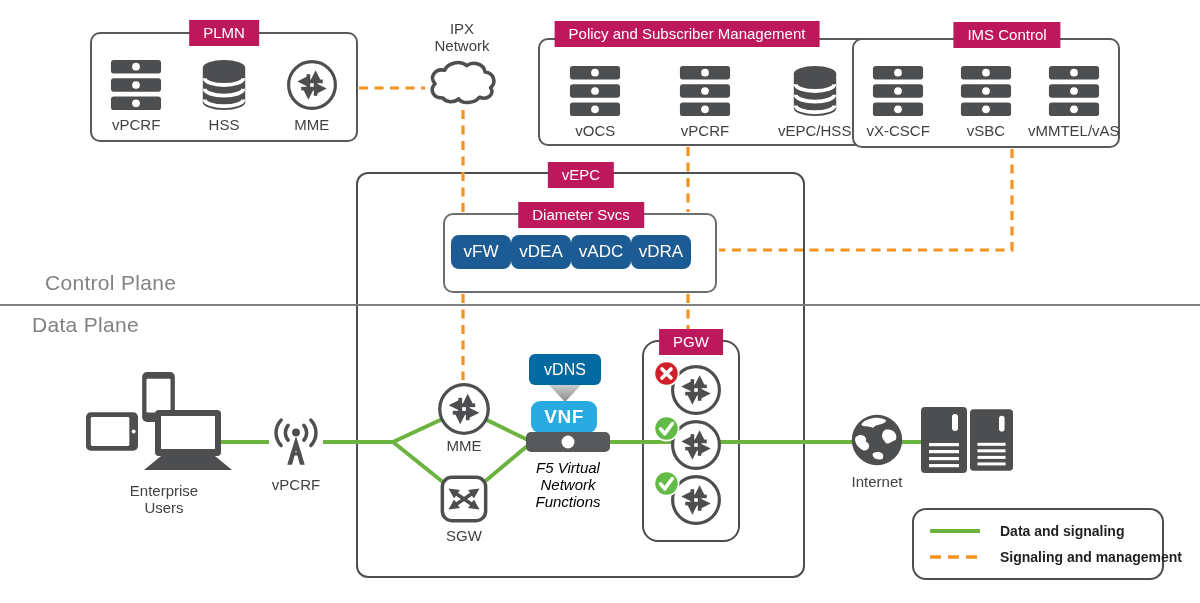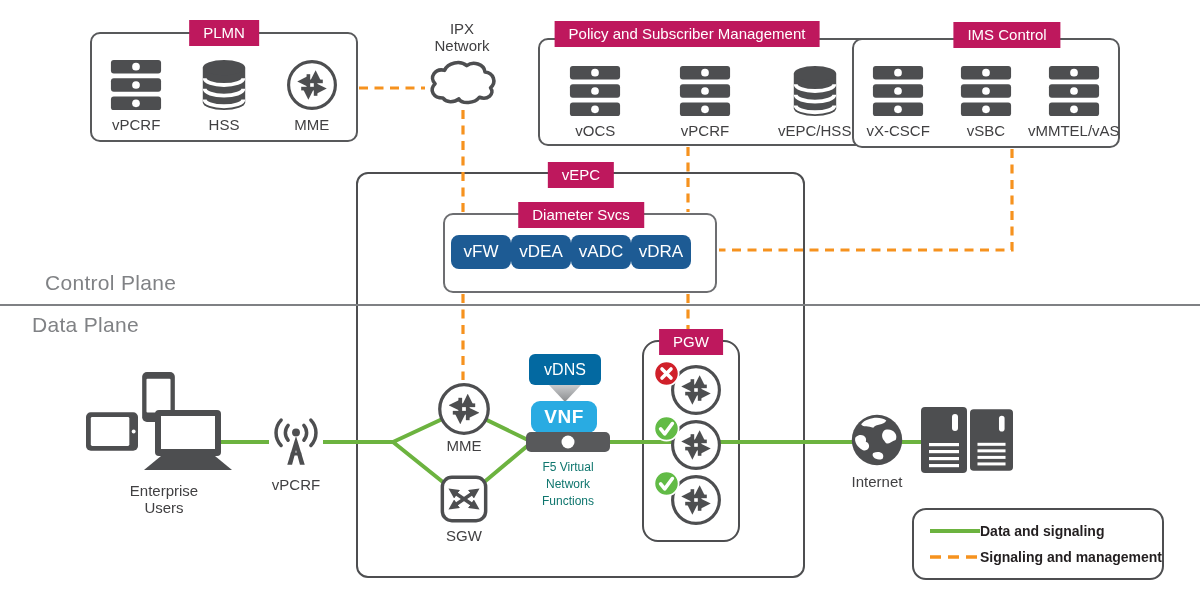--- a/index.html
+++ b/index.html
@@ -26,32 +26,32 @@
   .iconlabel{position:absolute;z-index:3;font-size:15px;color:#414042;text-align:center;transform:translateX(-50%);white-space:nowrap;}
   .planelabel{position:absolute;z-index:3;font-size:21px;color:#808285;letter-spacing:.3px;}
   .svcbtn{
     width:60px;height:34px;background:#1d5b94;border-radius:8px;color:#fff;
     display:flex;align-items:center;justify-content:center;font-size:17px;
   }
   #diam-buttons{position:absolute;left:451px;top:235px;z-index:3;display:flex;}
   .pill{position:absolute;z-index:3;color:#fff;display:flex;align-items:center;justify-content:center;box-sizing:border-box;}
   #vdns{left:529px;top:354px;width:72px;height:31px;background:#0369a1;border-radius:6px;font-size:16px;}
   #vnf{left:531px;top:401px;width:66px;height:32px;background:#29abe2;border-radius:9px;font-size:19px;font-weight:bold;letter-spacing:.5px;}
-  #f5label{position:absolute;left:521px;top:459px;width:94px;z-index:3;text-align:center;font-size:12px;line-height:17px;color:#0f766e;}
+  #f5label{position:absolute;left:521px;top:459px;width:94px;z-index:3;text-align:center;font-size:15px;line-height:17px;color:#000000;font-style:italic;}
   #entlabel{position:absolute;left:118px;top:482px;width:92px;z-index:3;text-align:center;font-size:15px;line-height:17px;color:#414042;}
   #ipxlabel{position:absolute;left:422px;top:20px;width:80px;z-index:3;text-align:center;font-size:15px;line-height:17px;color:#414042;}
   
   #legend{
     position:absolute;left:912px;top:508px;width:252px;height:72px;z-index:3;
     border:2.5px solid #4d4e50;border-radius:14px;background:#fff;box-sizing:border-box;
     display:flex;flex-direction:column;justify-content:space-evenly;padding:4px 16px;
   }
   .legrow{display:flex;align-items:center;}
   .legrow svg{flex:0 0 auto;}
-  .leglabel{font-size:14px;font-weight:bold;color:#231f20;margin-left:0;white-space:nowrap;}
+  .leglabel{font-size:14px;font-weight:bold;color:#231f20;margin-left:20px;white-space:nowrap;}
 </style>
 </head>
 <body>
 
 <div id="stage">
 
   <svg width="0" height="0" style="position:absolute" aria-hidden="true">
     <defs>
       <marker id="ah" viewBox="0 0 10 10" refX="3" refY="5" markerWidth="3" markerHeight="3" orient="auto">
         <path d="M0,0 L10,5 L0,10 Z" fill="#4d4e50"></path>

